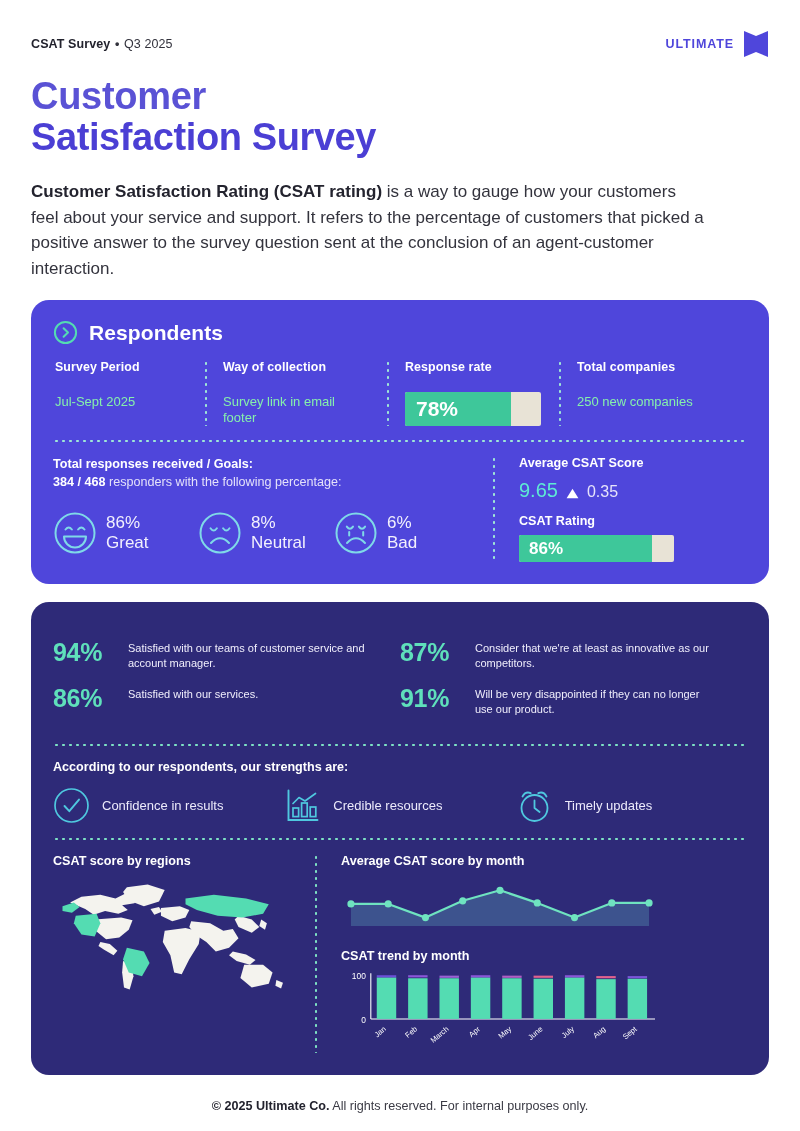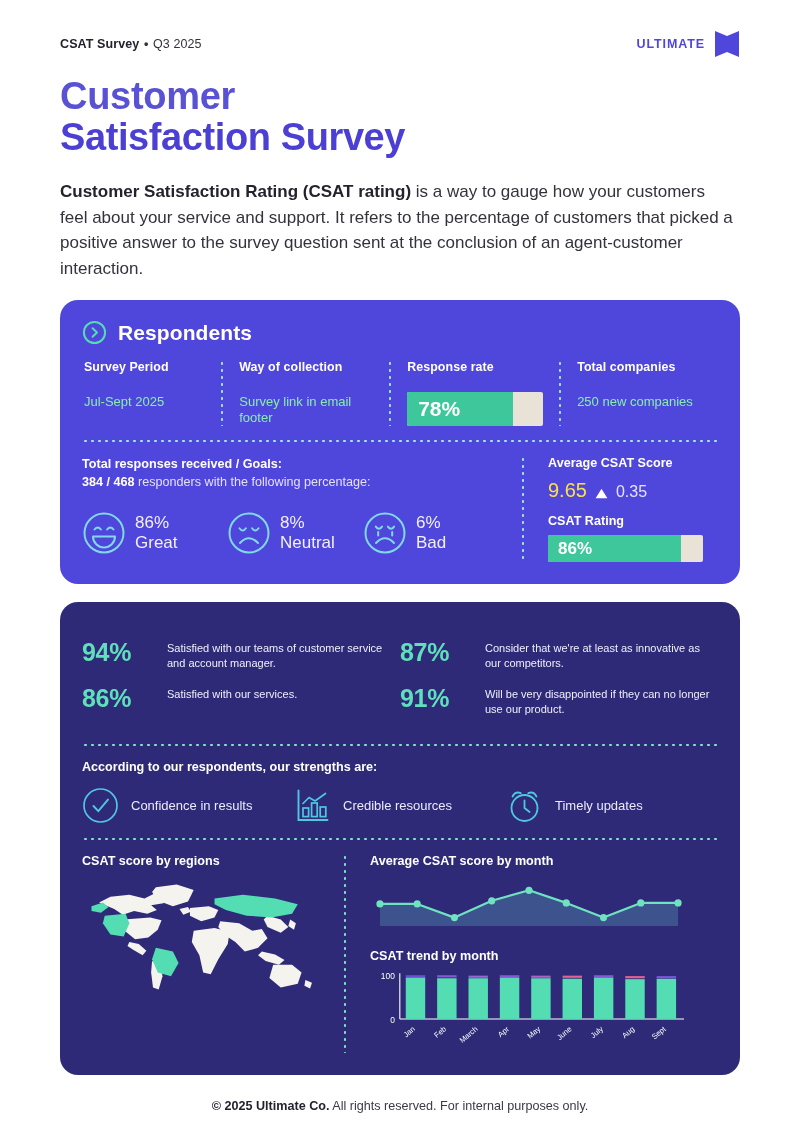--- a/index.html
+++ b/index.html
@@ -2,21 +2,21 @@
 <html><head>
 <meta charset="utf-8">
 <style>
   * { box-sizing: border-box; margin: 0; padding: 0; }
   html, body {
     width: 800px; height: 1131px;
     background: #ffffff;
     font-family: "Liberation Sans", sans-serif;
     overflow: hidden;
   }
-  .page { position: relative; width: 800px; height: 1131px; padding: 0 60px; }
+  .page { position: relative; width: 800px; height: 1131px; padding: 0 31px; }
 
   
   .topbar { display: flex; align-items: center; justify-content: space-between; padding-top: 30px; }
   .eyebrow { font-size: 12.5px; color: #32323c; letter-spacing: .1px; }
   .eyebrow b { font-weight: 700; color: #23232e; }
   .eyebrow .dot { color: #32323c; font-weight: 700; padding: 0 1px; }
   .brand { display: flex; align-items: center; gap: 9px; }
   .brand-name { font-size: 12.5px; font-weight: 700; color: #4f46db; letter-spacing: .9px; }
   .brand-mark { width: 26px; height: 28px; }
 
@@ -72,31 +72,31 @@
   .totals .muted { font-weight: 400; color: #e4e1fa; }
 
   .faces { display: flex; margin-top: 19px; }
   .face { display: flex; align-items: center; gap: 9px; width: 160px; }
   .face:nth-child(2) { width: 150px; }
   .face-icon { width: 44px; height: 44px; flex: none; }
   .face-txt { font-size: 17px; line-height: 1.18; color: #f2f0fd; }
 
   .avg-label { font-size: 12.6px; font-weight: 700; }
   .avg-row { margin-top: 9px; display: flex; align-items: baseline; gap: 8px; }
-  .avg-num { font-size: 20px; color: #fde047; }
+  .avg-num { font-size: 20px; color: #5eead4; }
   .tri-icon { width: 13px; height: 11px; align-self: center; }
   .avg-delta { font-size: 16px; color: #e6e3fb; }
   .rating-label { margin-top: 12px; font-size: 12.6px; font-weight: 700; }
   .bar2 { position: relative; margin-top: 7px; height: 27px; width: 155px;
           background: #e8e3d6; border-radius: 2px; overflow: hidden; }
   .bar2 .bar-text { font-size: 17px; left: 10px; }
 
   
   .hgrid { margin-top: 16px; display: flex; flex-wrap: wrap; }
-  .hitem { width: 50%; display: flex; gap: 23px; margin-bottom: 14px; }
+  .hitem { width: 50%; display: flex; gap: 13px; margin-bottom: 14px; }
   .hitem-pct { font-size: 25px; font-weight: 700; color: #5fe0bb; width: 62px; flex: none; letter-spacing: -.3px; }
   .hitem-txt { font-size: 11px; line-height: 1.32; color: #f0eefc; padding-top: 3px; }
   .hitem.right .hitem-txt { max-width: 245px; }
 
   .strengths-title { font-size: 12.6px; font-weight: 700; }
   .strengths { display: flex; margin-top: 13px; }
   .strength { display: flex; align-items: center; gap: 12px; width: 235px; }
   .strength-icon { width: 37px; height: 37px; flex: none; }
   .strength-txt { font-size: 13px; color: #eceafb; }
 

